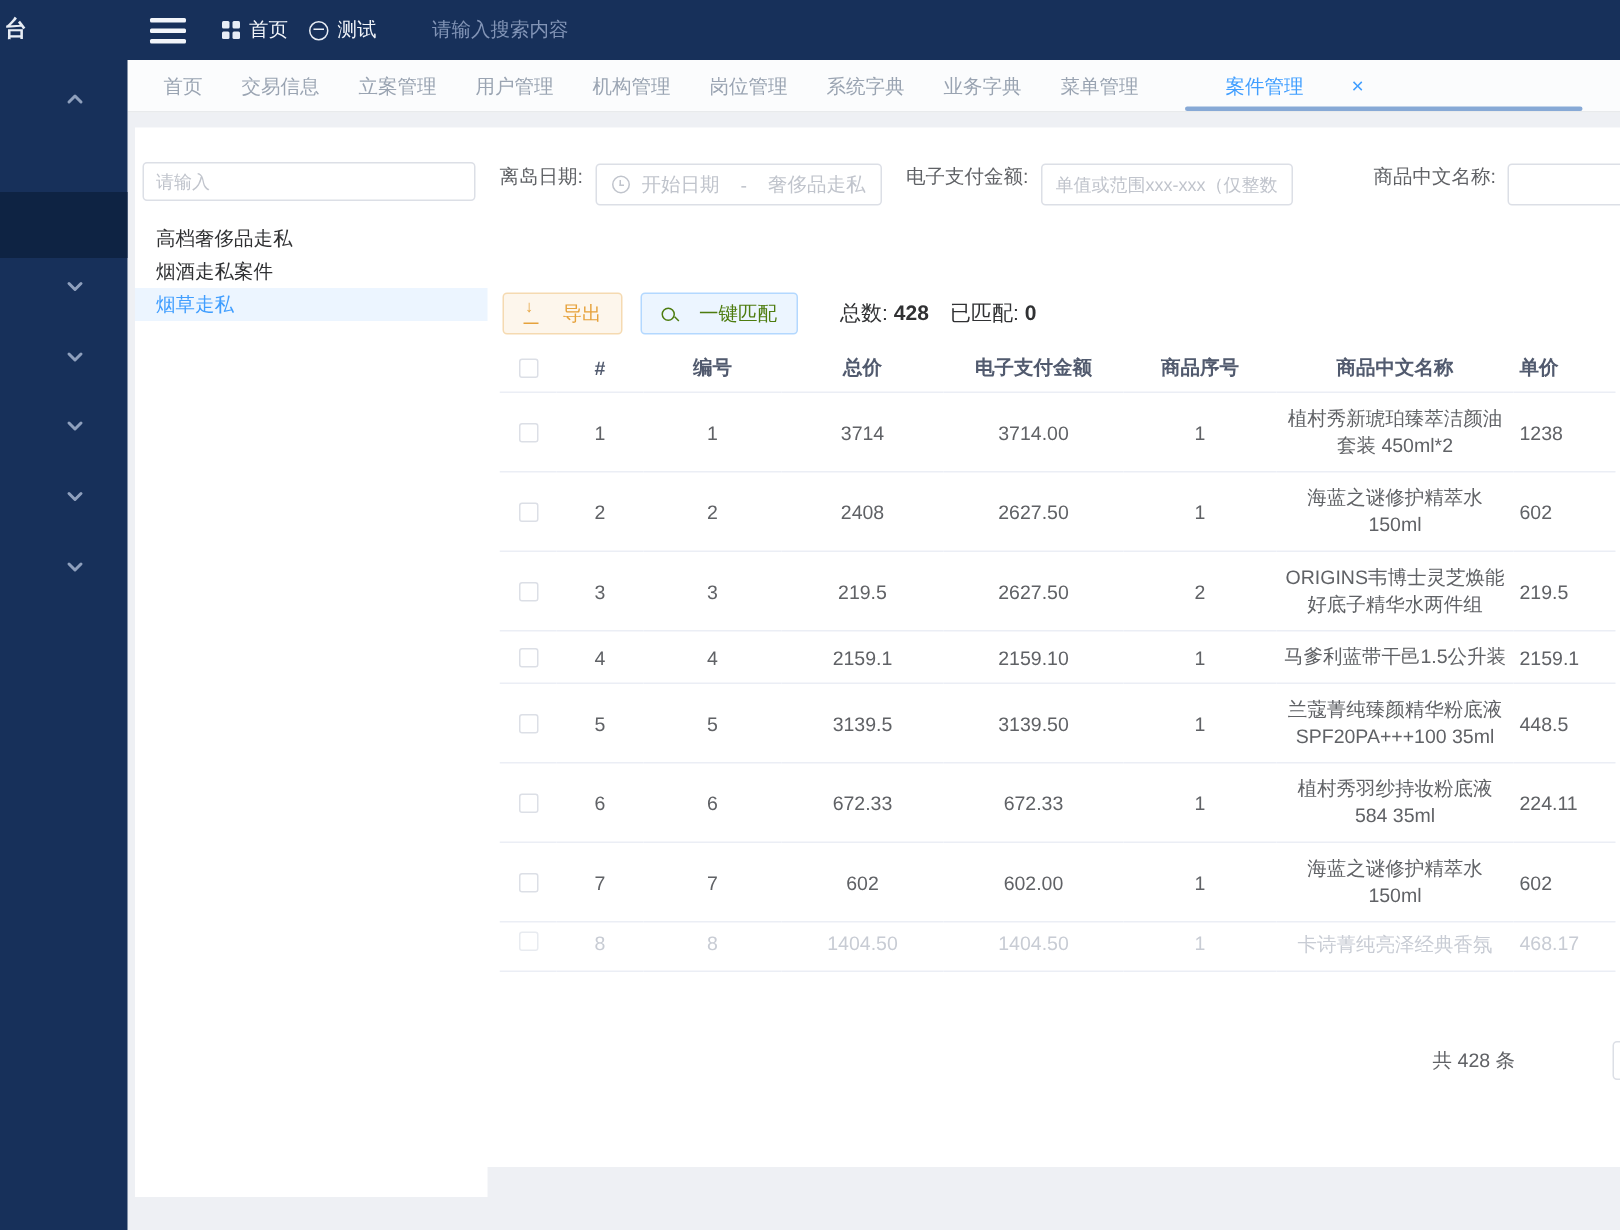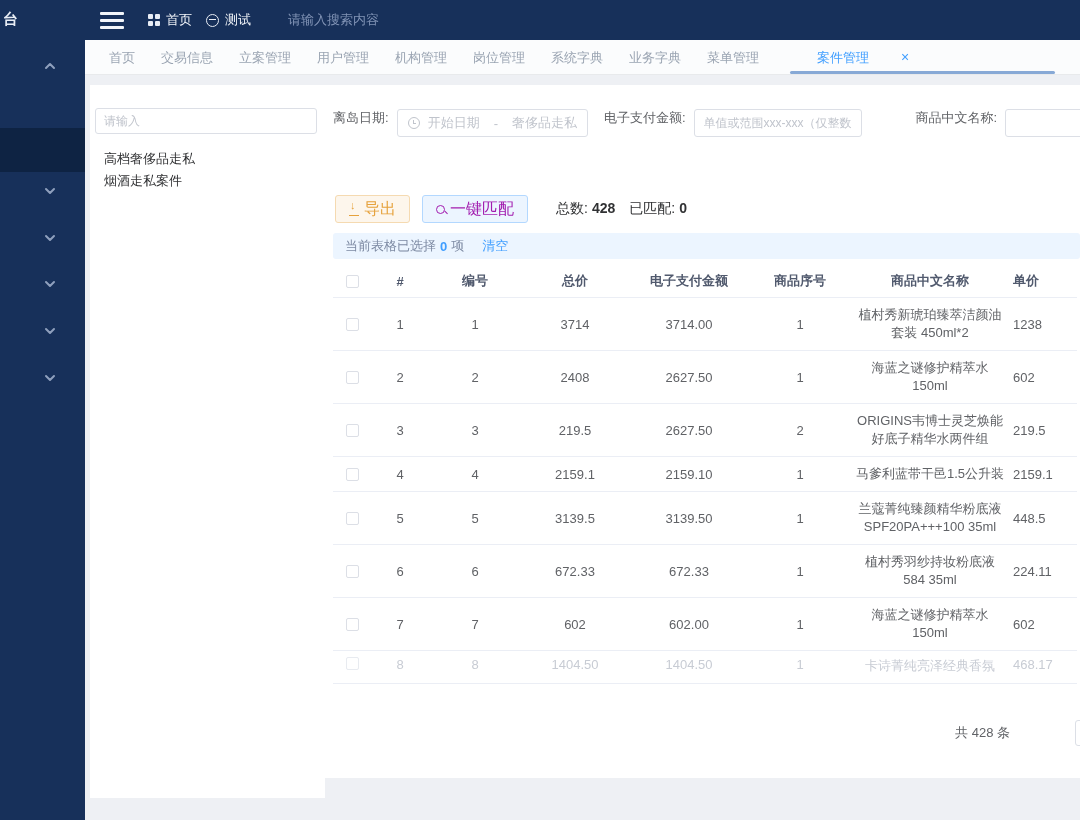--- a/index.html
+++ b/index.html
@@ -55,23 +55,23 @@
   .icon-clock { width:12px; height:12px; border:1.3px solid #c0c4cc; border-radius:50%; position:relative; flex:none; }
   .icon-clock::after { content:''; position:absolute; left:4px; top:2px; width:1.3px; height:4px; background:#c0c4cc; }
   .icon-clock::before { content:''; position:absolute; left:4px; top:5px; width:3px; height:1.3px; background:#c0c4cc; }
   .amount-input { width:168px; height:28px; border:1px solid #dcdfe6; border-radius:3px; margin-left:8px; padding:0 9px; font-size:12px; color:#606266; }
   .amount-input::placeholder, .name-input::placeholder { color:#c0c4cc; }
   .ml28 { margin-left:16px; }
   .ml54 { margin-left:54px; }
   .name-input { width:120px; height:28px; border:1px solid #dcdfe6; border-radius:3px; margin-left:8px; padding:0 9px; font-size:12px; flex:none; }
 
   .toolbar { display:flex; align-items:center; margin-top:58px; padding-left:5px; }
-  .btn { display:inline-flex; align-items:center; gap:5px; height:28px; padding:0 13px; border-radius:3px; font-size:16px; cursor:pointer; border:1px solid transparent; }
+  .btn { display:inline-flex; align-items:center; gap:16px; height:28px; padding:0 13px; border-radius:3px; font-size:13px; cursor:pointer; border:1px solid transparent; }
   .btn-export { background:#fdf6ec; border-color:#f5dab1; color:#e6a23c; }
-  .btn-match { background:#ecf5ff; border-color:#b3d8ff; color:#a21caf; margin-left:12px; }
+  .btn-match { background:#ecf5ff; border-color:#b3d8ff; color:#4d7c0f; margin-left:12px; }
   .icon-download { position:relative; width:10px; height:10px; }
   .icon-download::before { content:'↓'; position:absolute; left:1px; top:-5px; font-size:11px; }
   .icon-download::after { content:''; position:absolute; left:0; bottom:-2px; width:10px; height:1.4px; background:currentColor; }
   .icon-search { width:9px; height:9px; border:1.4px solid currentColor; border-radius:50%; position:relative; }
   .icon-search::after { content:''; position:absolute; width:4px; height:1.4px; background:currentColor; transform:rotate(45deg); right:-4px; bottom:-1px; }
   .counts { margin-left:28px; color:#303133; font-size:14px; }
   .counts b { font-weight:bold; margin:0 14px 0 4px; }
   .counts b:last-child { margin-right:0; }
 
   .sel-alert { margin:10px 0 0 3px; height:26px; background:#ecf5ff; border-radius:3px; display:flex; align-items:center; padding-left:12px; color:#7d8aa3; }
@@ -83,21 +83,21 @@
   table { border-collapse:collapse; table-layout:fixed; width:744px; }
   th, td { border-bottom:1px solid #ebeef5; padding:8px 4px; font-weight:normal; vertical-align:middle; }
   thead th { color:#515a6e; font-weight:bold; padding:7px 4px; }
   .c { text-align:center; }
   .r { text-align:left; padding-right:12px; }
   td.cell-name { line-height:18px; text-align:center; }
   .checkbox { width:13px; height:13px; border:1px solid #dcdfe6; border-radius:2px; background:#fff; margin:0 auto; cursor:pointer; }
   tr.faded td { color:#c8ccd4; vertical-align:top; padding-top:6px; }
   tr.faded .checkbox { border-color:#e8ebf0; }
 
-  .pagination { position:relative; margin-top:22px; display:flex; justify-content:flex-end; align-items:center; height:26px; }
+  .pagination { position:relative; margin-top:32px; display:flex; justify-content:flex-end; align-items:center; height:26px; }
   .page-total { color:#606266; margin-right:70px; }
   .page-size-box { position:absolute; right:-75px; top:0; width:80px; height:26px; border:1px solid #dcdfe6; border-radius:3px; background:#fff; }
 </style>
 </head>
 <body>
 
 <div class="screen">
 
   <div class="topbar">
     <span class="logo-frag">台</span>
@@ -193,20 +193,21 @@
       </div>
     </div>
 
   <div class="card">
 
     <div class="tree">
       <input class="tree-search" placeholder="请输入" style="">
       <div class="tree-list">
           <div class="tree-item">高档奢侈品走私</div>
           <div class="tree-item">烟酒走私案件</div>
+          <div class="tree-item selected">烟草走私</div>
         </div>
     </div>
 
     <div class="panel">
 
       <div class="filter-row">
         <span class="f-label">离岛日期:</span>
         <div class="date-box">
           <span class="icon-clock"></span>
           <span class="ph">开始日期</span>
@@ -226,26 +227,20 @@
         </button>
         <button class="btn btn-match">
           <span class="icon-search"></span>
           <span>一键匹配</span>
         </button>
         <span class="counts">
           <span>总数:</span><b>428</b><span>已匹配:</span><b>0</b>
         </span>
       </div>
 
-      <div class="sel-alert">
-        <span>当前表格已选择</span>
-        <span class="cnt">0</span>
-        <span>项</span>
-        <span class="clear">清空</span>
-      </div>
 
       <div class="table-viewport">
         <table>
           <colgroup>
             <col style="width:38px">
               <col style="width:58px">
               <col style="width:92px">
               <col style="width:108px">
             <col style="width:120px">
               <col style="width:102px">

